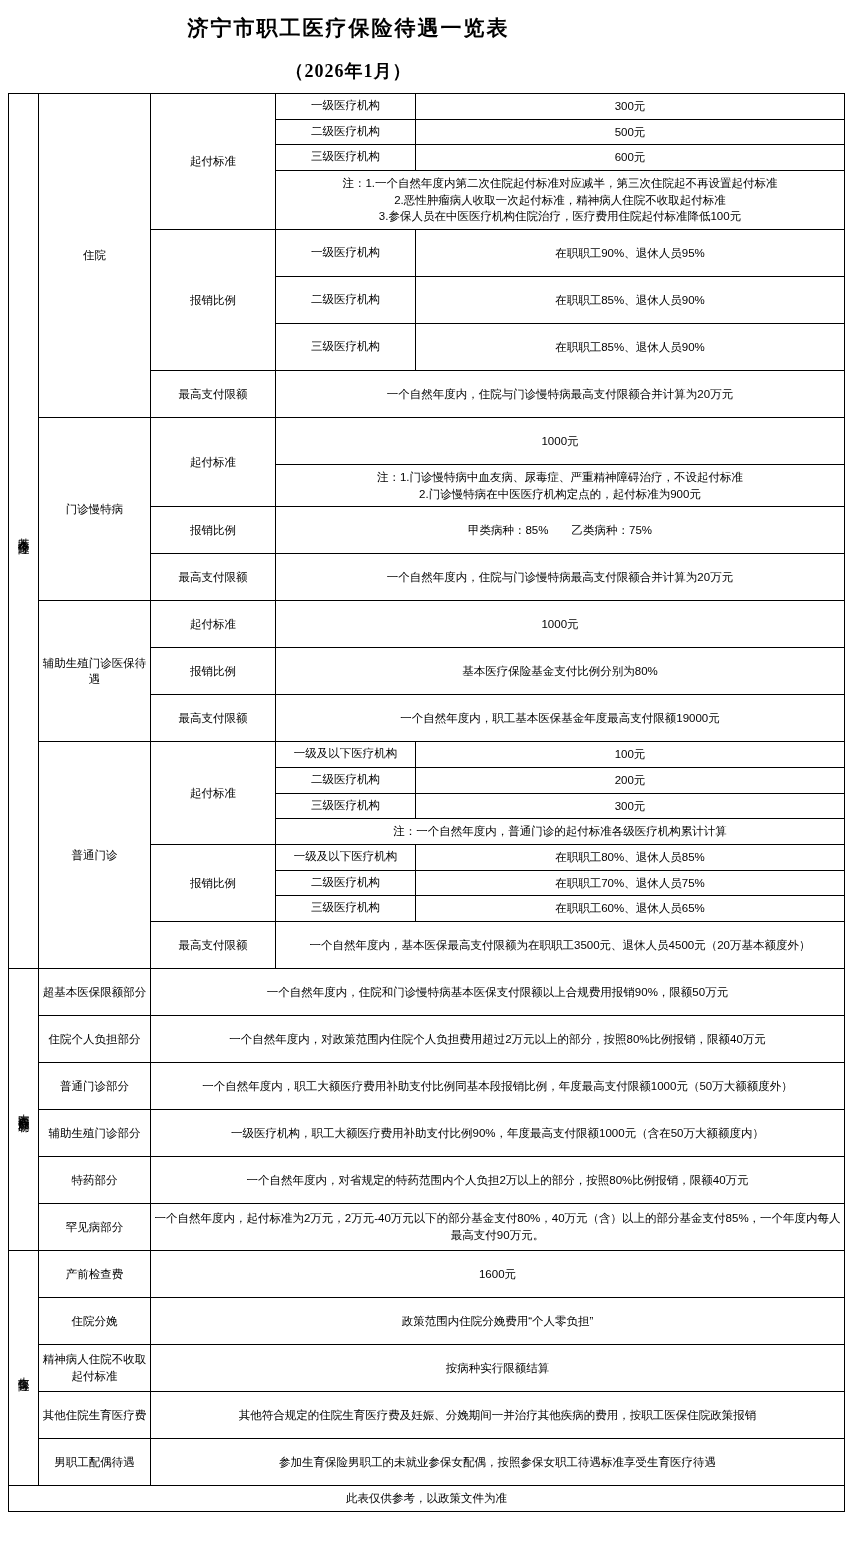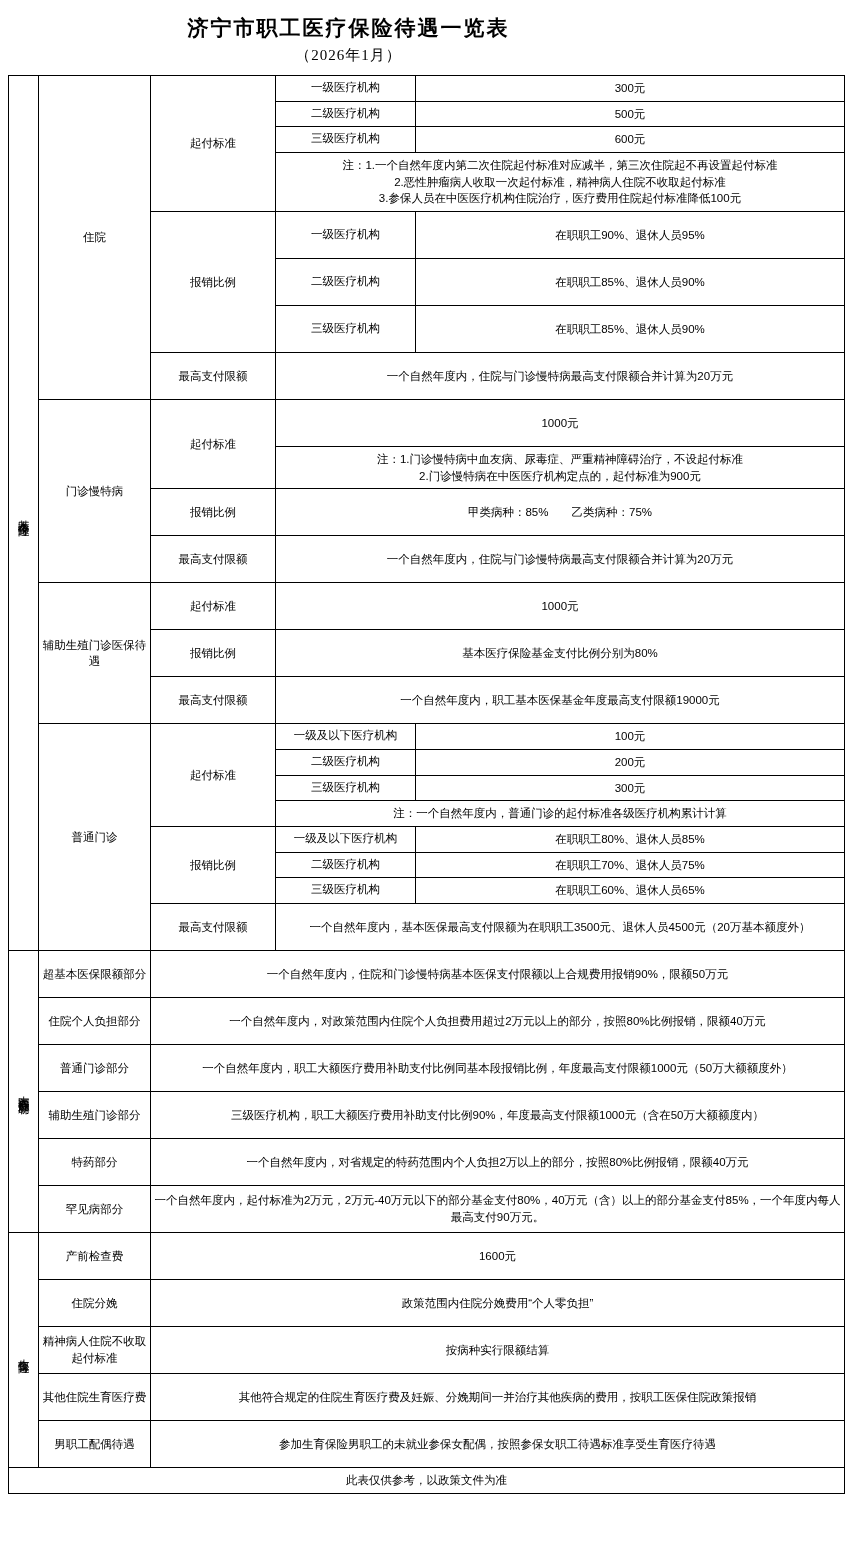--- a/index.html
+++ b/index.html
@@ -21,24 +21,24 @@
     text-align: center;
     padding: 8px 0 10px 0;
   }
   .title-line1 {
     font-size: 21px;
     font-weight: bold;
     letter-spacing: 2px;
     font-family: "Liberation Serif", "DejaVu Serif", serif;
   }
   .title-line2 {
-    font-size: 15px;
-    font-weight: normal;
+    font-size: 18px;
+    font-weight: bold;
     letter-spacing: 1px;
-    margin-top: 4px;
+    margin-top: 17px;
     font-family: "Liberation Serif", "DejaVu Serif", serif;
   }
   table.main {
     border-collapse: collapse;
     width: 837px;
     table-layout: fixed;
   }
   table.main td {
     border: 1px solid #000;
     font-size: 11.5px;
@@ -234,21 +234,21 @@
       <tr>
         <td class="cat tall">住院个人负担部分</td>
         <td class="val tall" colspan="3">一个自然年度内，对政策范围内住院个人负担费用超过2万元以上的部分，按照80%比例报销，限额40万元</td>
       </tr>
       <tr>
         <td class="cat tall">普通门诊部分</td>
         <td class="val tall" colspan="3">一个自然年度内，职工大额医疗费用补助支付比例同基本段报销比例，年度最高支付限额1000元（50万大额额度外）</td>
       </tr>
       <tr>
         <td class="cat tall">辅助生殖门诊部分</td>
-        <td class="val tall" colspan="3">三级医疗机构，职工大额医疗费用补助支付比例90%，年度最高支付限额1000元（含在50万大额额度内）</td>
+        <td class="val tall" colspan="3">一级医疗机构，职工大额医疗费用补助支付比例90%，年度最高支付限额1000元（含在50万大额额度内）</td>
       </tr>
       <tr>
         <td class="cat tall">特药部分</td>
         <td class="val tall" colspan="3">一个自然年度内，对省规定的特药范围内个人负担2万以上的部分，按照80%比例报销，限额40万元</td>
       </tr>
       <tr>
         <td class="cat tall">罕见病部分</td>
         <td class="val tall" colspan="3">一个自然年度内，起付标准为2万元，2万元-40万元以下的部分基金支付80%，40万元（含）以上的部分基金支付85%，一个年度内每人最高支付90万元。</td>
       </tr>
 

